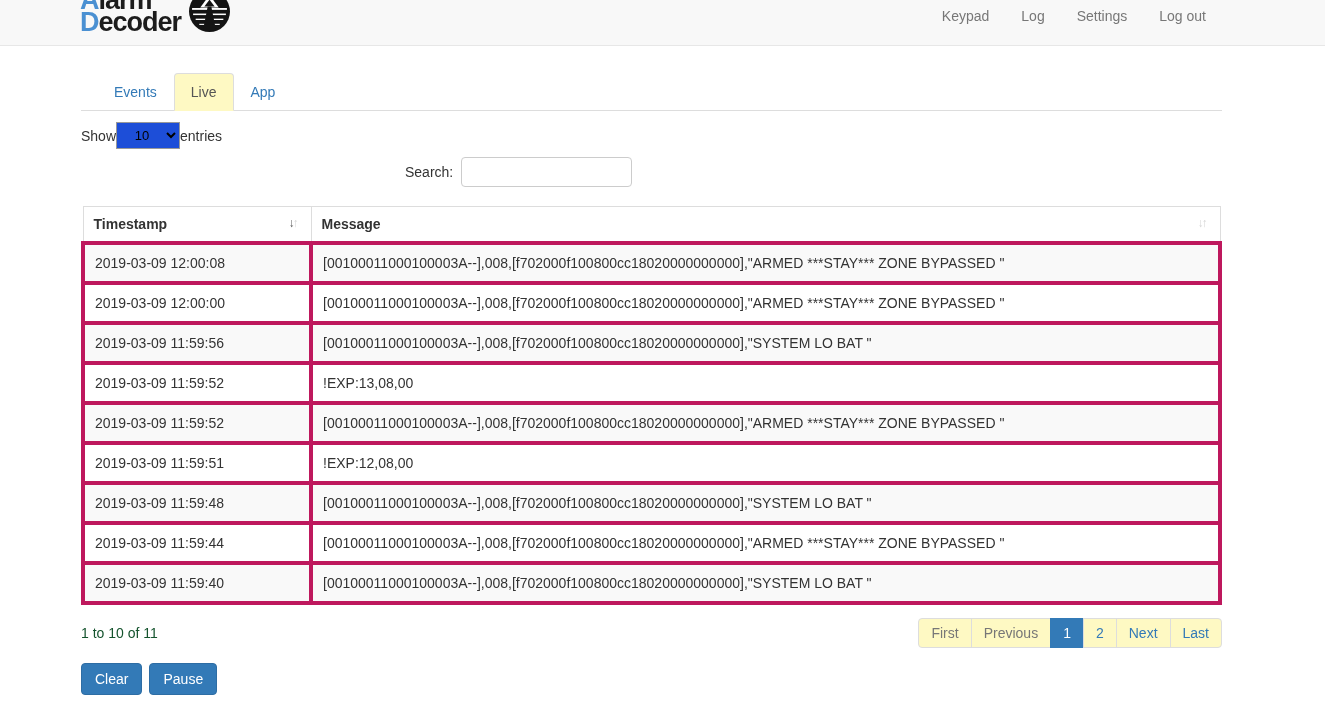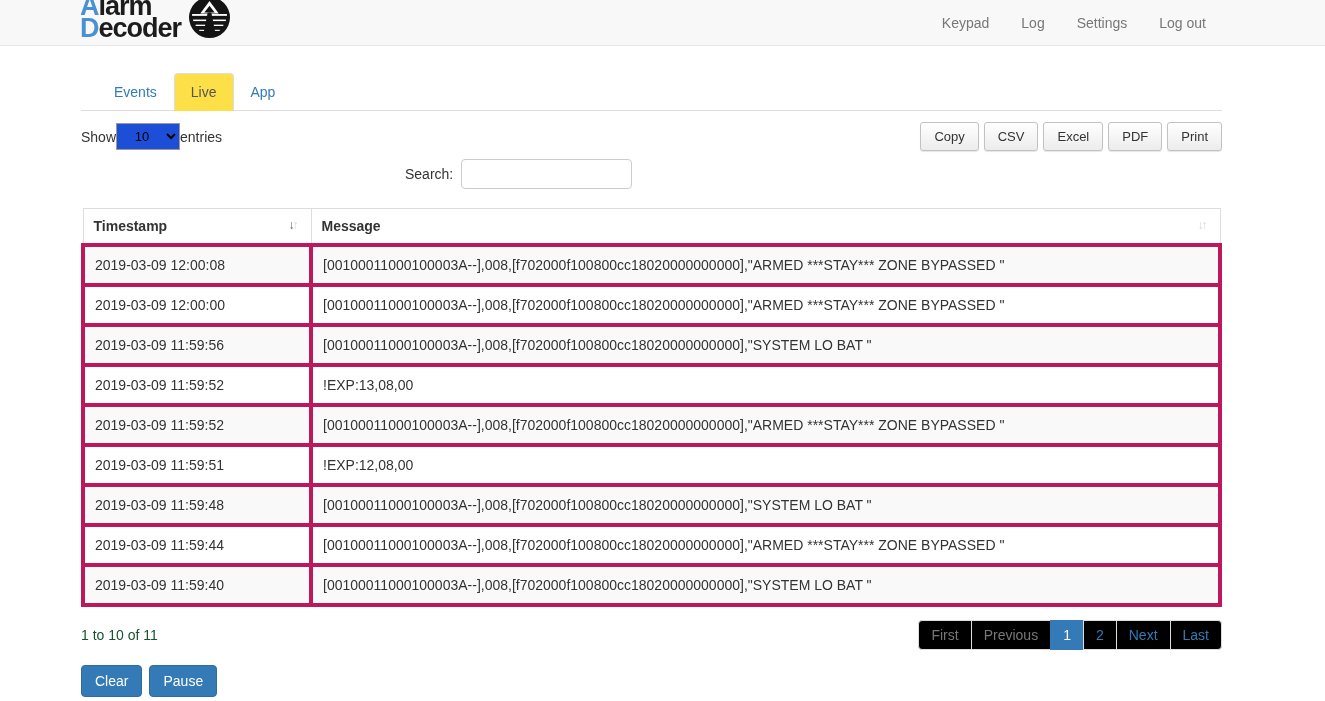--- a/index.html
+++ b/index.html
@@ -4,21 +4,21 @@
 <style>
   * { box-sizing: border-box; }
   body {
     margin: 0; width: 1325px; height: 701px; overflow: hidden;
     background: #fff; color: #333;
     font-family: "Liberation Sans", sans-serif; font-size: 14px;
   }
   
   .navbar {
     height: 46px; background: #f8f8f8; border-bottom: 1px solid #e7e7e7;
-    display: flex; align-items: center; justify-content: space-between;
+    display: flex; align-items: flex-start; justify-content: space-between;
     padding: 0 103px 0 80px; overflow: hidden;
   }
   .brand { display: flex; align-items: flex-start; gap: 8px; margin-top: -11px; text-decoration: none; }
   .brand-text {
     font-weight: bold; font-size: 27px; line-height: 22px;
     letter-spacing: -1px; color: #1c1c1c;
   }
   .brand-text .blue { color: #4a90d2; }
   .brand-icon { width: 41px; height: 41px; margin-top: 2px; }
   .nav-links { display: flex; }
@@ -27,21 +27,21 @@
   }
   
   .container { margin: 0 103px 0 81px; }
   
   .tabs { margin-top: 27px; border-bottom: 1px solid #ddd; display: flex; padding-left: 16px; }
   .tab {
     padding: 10px 16px; font-size: 14px; color: #337ab7; cursor: pointer;
     margin-bottom: -1px; border: 1px solid transparent; border-radius: 4px 4px 0 0;
     text-decoration: none;
   }
-  .tab.active { color: #555; background: #fde047; border-color: #ddd #ddd transparent #ddd; cursor: default; }
+  .tab.active { color: #555; background: #fef9c3; border-color: #ddd #ddd transparent #ddd; cursor: default; }
   
   .controls { display: flex; align-items: center; margin-top: 11px; }
   .length-group { display: flex; align-items: center; }
   .length-select {
     width: 64px; height: 27px; border: 1px solid #999; background: #1d4ed8;
     font-size: 13px; text-align: center; font-family: "Liberation Sans", sans-serif;
   }
   .export-group { margin-left: auto; display: flex; }
   .btn-default {
     margin-left: 5px; padding: 6px 13px; font-size: 13px; color: #333;
@@ -68,21 +68,21 @@
   .sort .lit { color: #5a5a5a; }
   table.log td { padding: 10px 10px; border: 4px solid #be185d; }
   table.log .col-ts { width: 228px; }
   table.log tbody tr:nth-child(odd) { background: #f9f9f9; }
   table.log tbody tr:nth-child(even) { background: #fff; }
   
   .table-footer { display: flex; align-items: center; margin-top: 13px; }
   .info { font-size: 14px; color: #14532d; }
   .pagination { margin-left: auto; display: flex; }
   .page-item {
-    border: 1px solid #ddd; background: #000000; padding: 6px 12px; margin-left: -1px;
+    border: 1px solid #ddd; background: #fef9c3; padding: 6px 12px; margin-left: -1px;
     font-size: 14px; color: #337ab7; text-decoration: none; cursor: pointer;
   }
   .page-item:first-child { border-radius: 4px 0 0 4px; margin-left: 0; }
   .page-item:last-child { border-radius: 0 4px 4px 0; }
   .page-item.disabled { color: #777; cursor: default; }
   .page-item.active { background: #337ab7; border-color: #337ab7; color: #fff; cursor: default; }
   
   .actions { margin-top: 15px; display: flex; gap: 7px; }
   .btn-primary {
     background: #337ab7; border: 1px solid #2e6da4; color: #fff;
@@ -127,27 +127,20 @@
   </div>
 
   <div class="controls">
     <div class="length-group">
       <span>Show</span>
       <select class="length-select">
         <option>10</option>
       </select>
       <span>entries</span>
     </div>
-    <div class="export-group">
-      <button class="btn-default">Copy</button>
-      <button class="btn-default">CSV</button>
-      <button class="btn-default">Excel</button>
-      <button class="btn-default">PDF</button>
-      <button class="btn-default">Print</button>
-    </div>
   </div>
 
   <div class="search-row">
     <div class="search-inner">
       <span>Search:</span>
       <input class="search-input" type="text" value="" style="">
     </div>
   </div>
 
   <table class="log">

